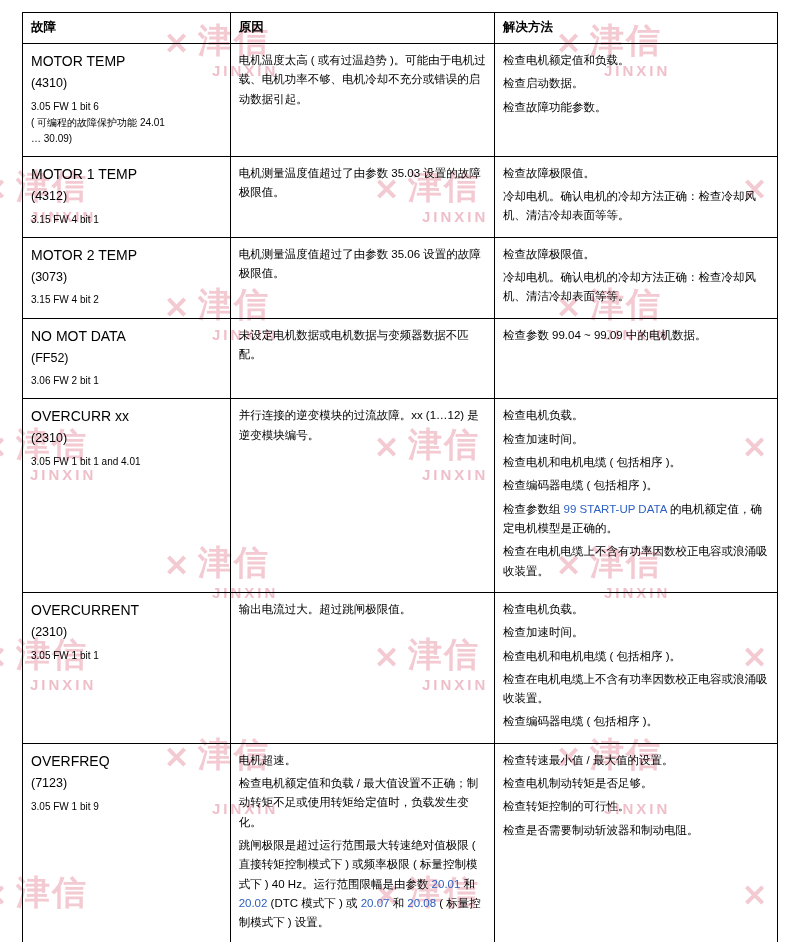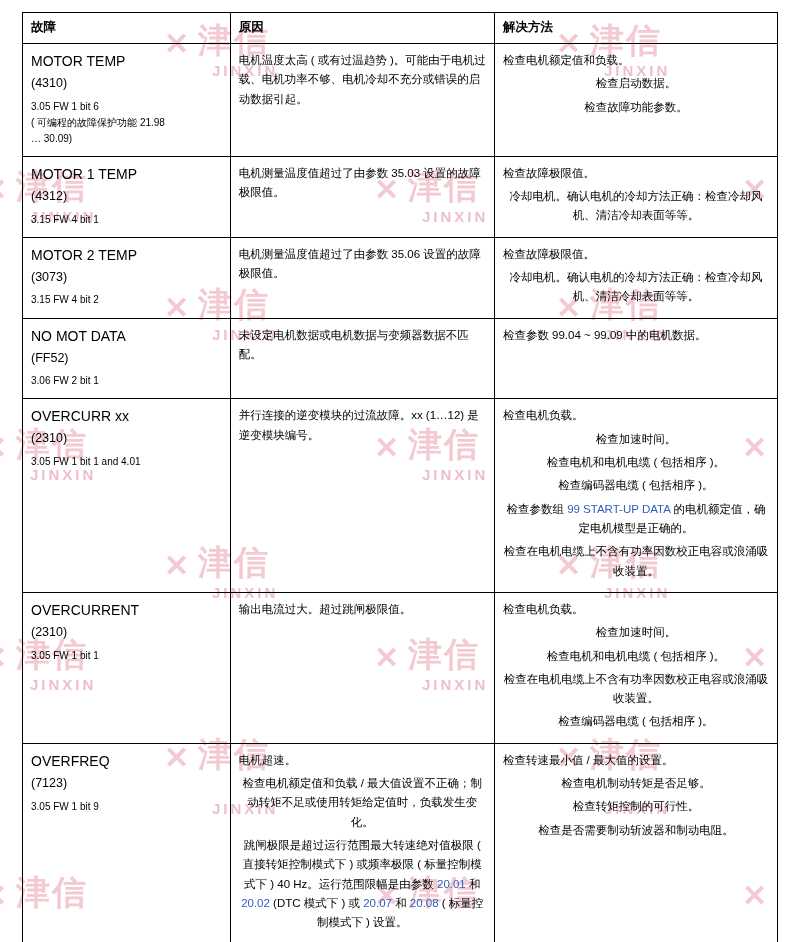--- a/index.html
+++ b/index.html
@@ -85,21 +85,21 @@
   }
   .col1 .cell-line.bits {
     font-size: 10px;
     line-height: 1.6;
   }
   .para {
     font-size: 11.5px;
     line-height: 1.68;
     margin: 0 0 2px 0;
   }
-  .para + .para { margin-top: 4px; text-align: center; }
+  .para + .para { margin-top: 4px; }
   .blue { color: #2c5fbf; margin-top: 24px; }
 </style>
 </head>
 <body>
 
 <div id="watermark-layer">
 
   <div class="wm wm-x" style="left:164px; top:26px;">✕</div>
   <div class="wm wm-cn" style="left:198px; top:18px;">津信</div>
   <div class="wm wm-x" style="left:556px; top:26px;">✕</div>
@@ -173,21 +173,21 @@
         <th>解决方法</th>
       </tr>
     </thead>
     <tbody>
 
       <tr>
         <td class="col1">
           <div class="cell-line title">MOTOR TEMP</div>
           <div class="cell-line code">(4310)</div>
           <div class="cell-line bits">3.05 FW 1 bit 6</div>
-          <div class="cell-line bits">( 可编程的故障保护功能 21.98</div>
+          <div class="cell-line bits">( 可编程的故障保护功能 24.01</div>
           <div class="cell-line bits">… 30.09)</div>
         </td>
         <td class="col2">
           <p class="para">电机温度太高 ( 或有过温趋势 )。可能由于电机过载、电机功率不够、电机冷却不充分或错误的启动数据引起。</p>
         </td>
         <td class="col3">
           <p class="para">检查电机额定值和负载。</p>
           <p class="para">检查启动数据。</p>
           <p class="para">检查故障功能参数。</p>
         </td>

